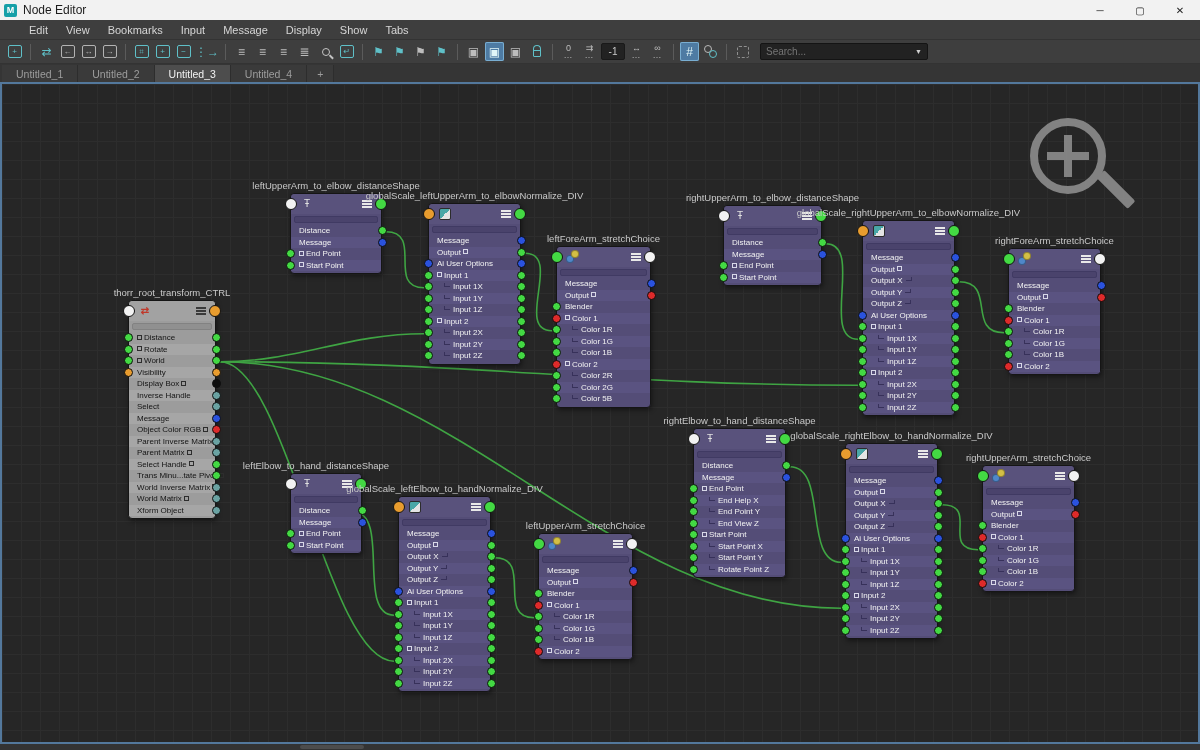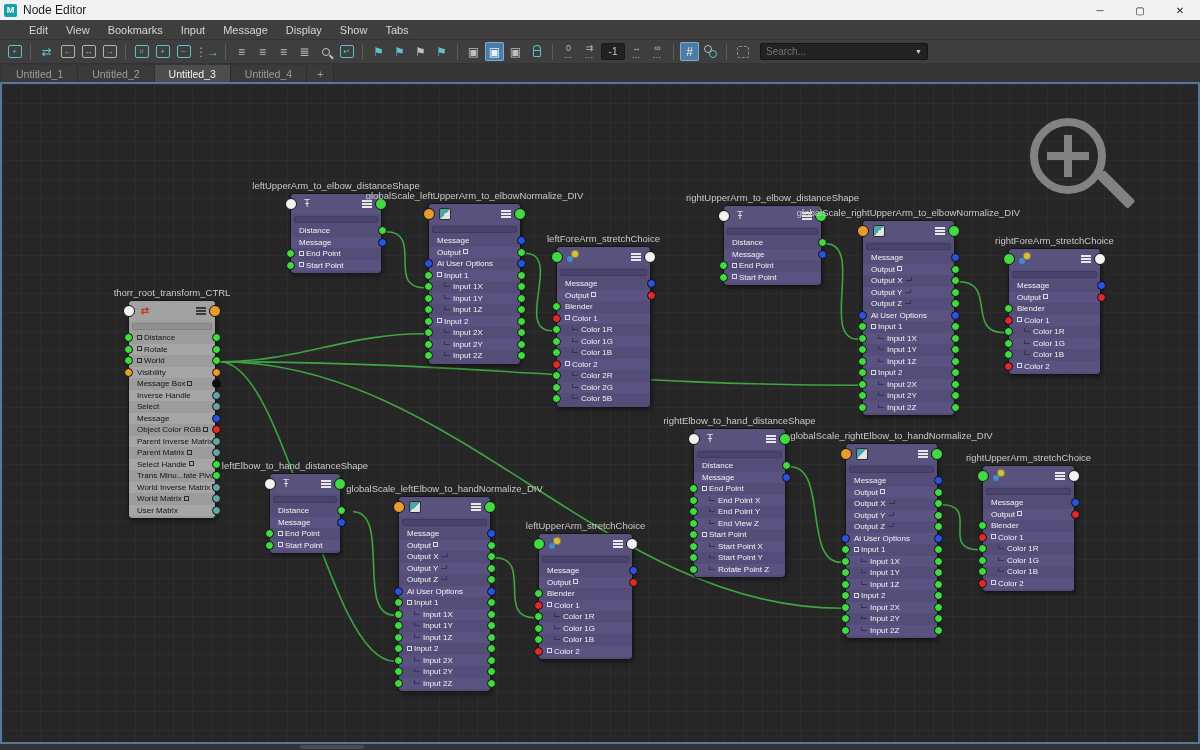--- a/index.html
+++ b/index.html
@@ -291,32 +291,32 @@
                 <i></i>
                 <i></i>
               </div>
               <div class="h-circle hr" style="background: rgb(232, 156, 46);"></div>
             </div>
             <div class="value-row"></div>
             <div class="n-row"><span class="port pl" style="background: rgb(67, 217, 67);"></span><span class="exp"></span><span>Distance</span><span class="port pr" style="background: rgb(67, 217, 67);"></span></div>
             <div class="n-row alt"><span class="port pl" style="background: rgb(67, 217, 67);"></span><span class="exp"></span><span>Rotate</span><span class="port pr" style="background: rgb(67, 217, 67);"></span></div>
             <div class="n-row"><span class="port pl" style="background: rgb(67, 217, 67);"></span><span class="exp"></span><span>World</span><span class="port pr" style="background: rgb(67, 217, 67);"></span></div>
             <div class="n-row alt"><span class="port pl" style="background: rgb(232, 156, 46);"></span><span>Visibility</span><span class="port pr" style="background: rgb(232, 156, 46);"></span></div>
-            <div class="n-row right"><span>Message Box</span><span class="exp post"></span><span class="port pr" style="background: rgb(13, 13, 13);"></span></div>
+            <div class="n-row right"><span>Display Box</span><span class="exp post"></span><span class="port pr" style="background: rgb(13, 13, 13);"></span></div>
             <div class="n-row alt right"><span>Inverse Handle</span><span class="port pr" style="background: rgb(106, 162, 162);"></span></div>
             <div class="n-row right"><span>Select</span><span class="port pr" style="background: rgb(106, 162, 162);"></span></div>
             <div class="n-row alt right"><span>Message</span><span class="port pr" style="background: rgb(42, 82, 222);"></span></div>
             <div class="n-row right"><span>Object Color RGB</span><span class="exp post"></span><span class="port pr" style="background: rgb(222, 42, 42);"></span></div>
             <div class="n-row alt right"><span>Parent Inverse Matrix</span><span class="exp post"></span><span class="port pr" style="background: rgb(106, 162, 162);"></span></div>
             <div class="n-row right"><span>Parent Matrix</span><span class="exp post"></span><span class="port pr" style="background: rgb(106, 162, 162);"></span></div>
             <div class="n-row alt right"><span>Select Handle</span><span class="exp post"></span><span class="port pr" style="background: rgb(67, 217, 67);"></span></div>
             <div class="n-row right"><span>Trans Minu...tate Pivot</span><span class="exp post"></span><span class="port pr" style="background: rgb(67, 217, 67);"></span></div>
             <div class="n-row alt right"><span>World Inverse Matrix</span><span class="exp post"></span><span class="port pr" style="background: rgb(106, 162, 162);"></span></div>
             <div class="n-row right"><span>World Matrix</span><span class="exp post"></span><span class="port pr" style="background: rgb(106, 162, 162);"></span></div>
-            <div class="n-row alt right"><span>User Matrix</span><span class="port pr" style="background: rgb(106, 162, 162);"></span></div>
+            <div class="n-row alt right"><span>Xform Object</span><span class="port pr" style="background: rgb(106, 162, 162);"></span></div>
           </div>
         </div>
         <div class="node purple" style="left: 288px; top: 109px; width: 92px;">
           <div class="n-title">leftUpperArm_to_elbow_distanceShape</div>
           <div class="nbox">
             <div class="n-header">
               <div class="h-circle hl" style="background: rgb(242, 242, 242);"></div>
               <div class="h-icon icon-distance">Ŧ</div>
               <div class="h-menu">
                 <i></i>
@@ -467,21 +467,21 @@
             <div class="n-row right"><span>Message</span><span class="port pr" style="background: rgb(42, 82, 222);"></span></div>
             <div class="n-row alt right"><span>Output</span><span class="exp post"></span><span class="port pr" style="background: rgb(222, 42, 42);"></span></div>
             <div class="n-row"><span class="port pl" style="background: rgb(67, 217, 67);"></span><span>Blender</span></div>
             <div class="n-row alt"><span class="port pl" style="background: rgb(222, 42, 42);"></span><span class="exp"></span><span>Color 1</span></div>
             <div class="n-row child"><span class="port pl" style="background: rgb(67, 217, 67);"></span><span class="twig"></span><span>Color 1R</span></div>
             <div class="n-row alt child"><span class="port pl" style="background: rgb(67, 217, 67);"></span><span class="twig"></span><span>Color 1G</span></div>
             <div class="n-row child"><span class="port pl" style="background: rgb(67, 217, 67);"></span><span class="twig"></span><span>Color 1B</span></div>
             <div class="n-row alt"><span class="port pl" style="background: rgb(222, 42, 42);"></span><span class="exp"></span><span>Color 2</span></div>
           </div>
         </div>
-        <div class="node purple" style="left: 247px; top: 389px; width: 92px; padding-left: 20px;">
+        <div class="node purple" style="left: 268px; top: 389px; width: 92px; padding-left: 20px;">
           <div class="n-title">leftElbow_to_hand_distanceShape</div>
           <div class="nbox">
             <div class="n-header">
               <div class="h-circle hl" style="background: rgb(242, 242, 242);"></div>
               <div class="h-icon icon-distance">Ŧ</div>
               <div class="h-menu">
                 <i></i>
                 <i></i>
                 <i></i>
               </div>
@@ -565,21 +565,21 @@
                 <i></i>
                 <i></i>
                 <i></i>
               </div>
               <div class="h-circle hr" style="background: rgb(67, 217, 67);"></div>
             </div>
             <div class="value-row"></div>
             <div class="n-row right"><span>Distance</span><span class="port pr" style="background: rgb(67, 217, 67);"></span></div>
             <div class="n-row alt right"><span>Message</span><span class="port pr" style="background: rgb(42, 82, 222);"></span></div>
             <div class="n-row"><span class="port pl" style="background: rgb(67, 217, 67);"></span><span class="exp"></span><span>End Point</span></div>
-            <div class="n-row alt child"><span class="port pl" style="background: rgb(67, 217, 67);"></span><span class="twig"></span><span>End Point X</span></div>
+            <div class="n-row alt child"><span class="port pl" style="background: rgb(67, 217, 67);"></span><span class="twig"></span><span>End Help X</span></div>
             <div class="n-row child"><span class="port pl" style="background: rgb(67, 217, 67);"></span><span class="twig"></span><span>End Point Y</span></div>
             <div class="n-row alt child"><span class="port pl" style="background: rgb(67, 217, 67);"></span><span class="twig"></span><span>End View Z</span></div>
             <div class="n-row"><span class="port pl" style="background: rgb(67, 217, 67);"></span><span class="exp"></span><span>Start Point</span></div>
             <div class="n-row alt child"><span class="port pl" style="background: rgb(67, 217, 67);"></span><span class="twig"></span><span>Start Point X</span></div>
             <div class="n-row child"><span class="port pl" style="background: rgb(67, 217, 67);"></span><span class="twig"></span><span>Start Point Y</span></div>
             <div class="n-row alt child"><span class="port pl" style="background: rgb(67, 217, 67);"></span><span class="twig"></span><span>Rotate Point Z</span></div>
           </div>
         </div>
         <div class="node purple" style="left: 843px; top: 359px; width: 93px;">
           <div class="n-title">globalScale_rightElbow_to_handNormalize_DIV</div>

